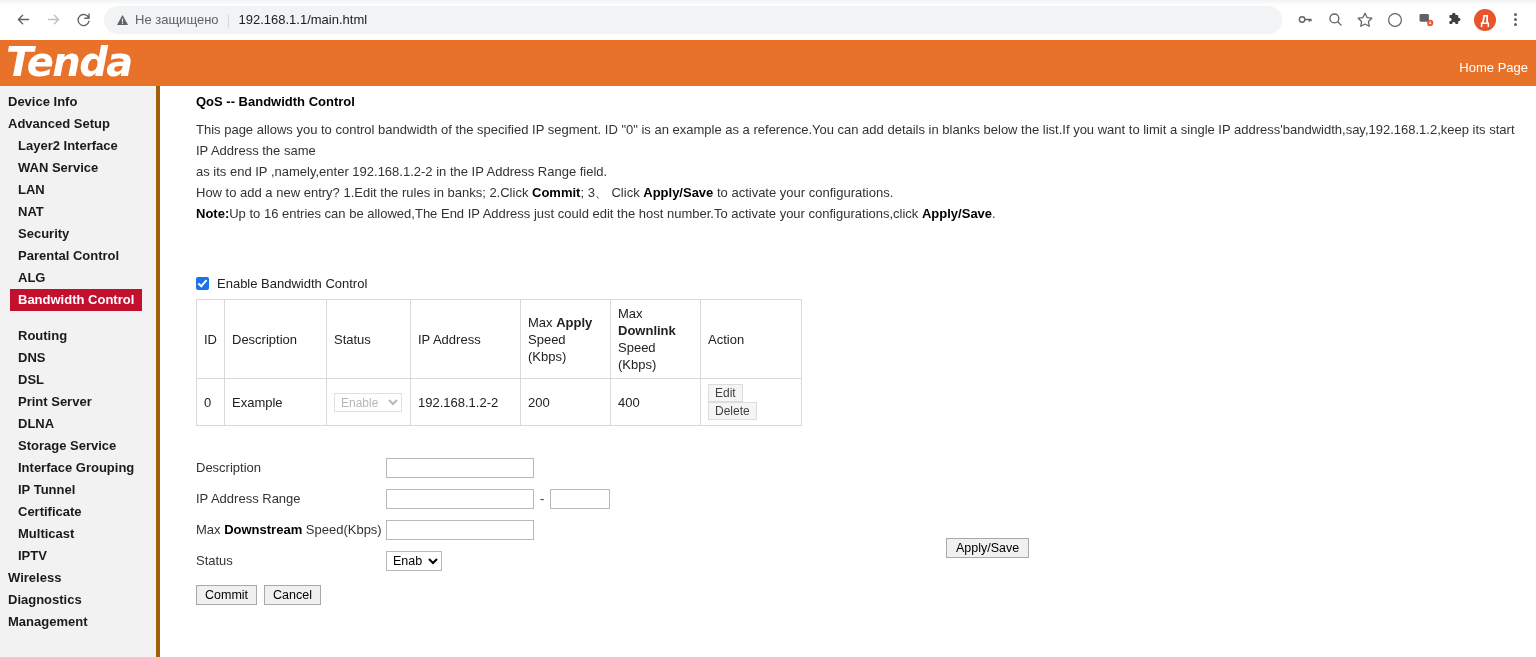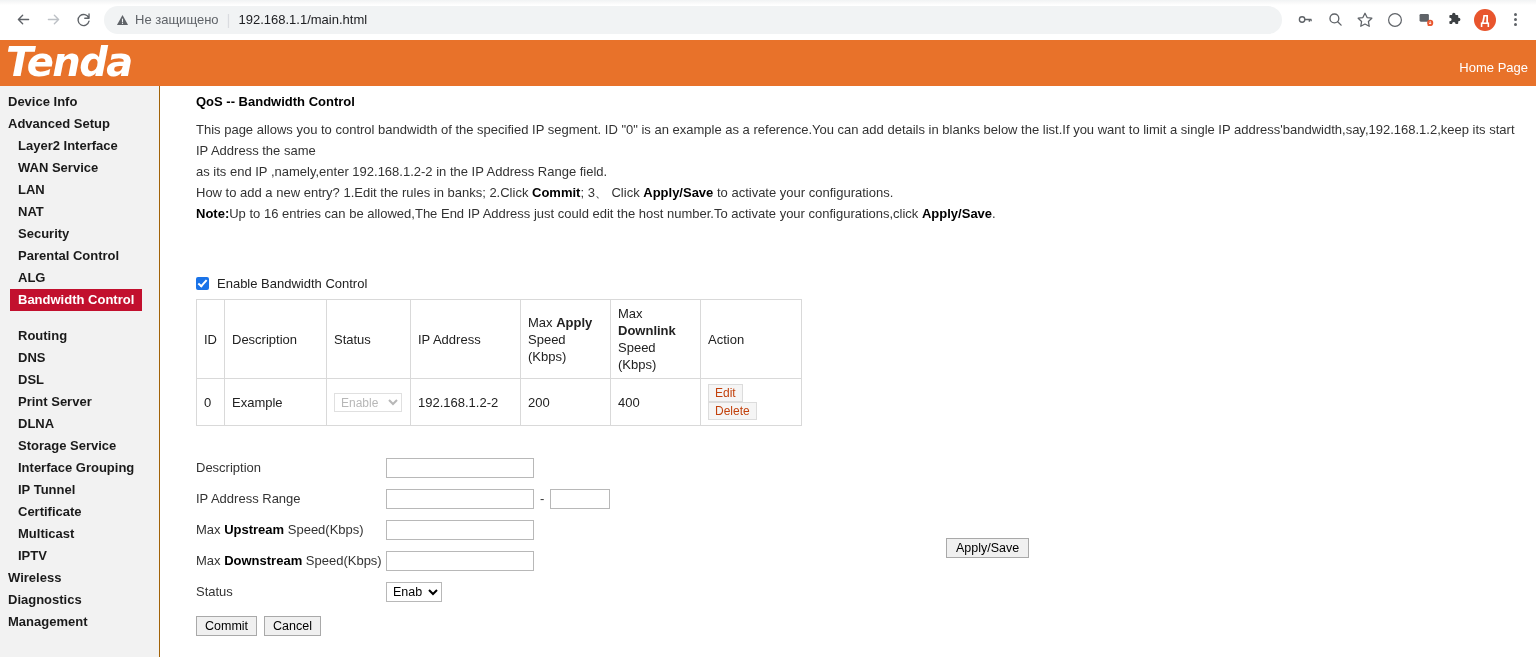--- a/index.html
+++ b/index.html
@@ -159,21 +159,21 @@
   
   .page-body {
     display: flex;
     height: 571px;
     align-items: stretch;
   }
   .sidebar {
     width: 160px;
     flex: none;
     background: #f2f2f2;
-    border-right: 1px solid #a16207;
+    border-right: 4px solid #a16207;
     padding-top: 5px;
     box-sizing: border-box;
   }
   .menu-item {
     font-size: 13px;
     font-weight: bold;
     color: #1a1a1a;
     line-height: 22px;
     height: 22px;
     padding-left: 8px;
@@ -279,21 +279,21 @@
     background: #fff;
     border: 1px solid #d4d4d4;
     padding: 1px 2px;
     width: 68px;
     height: 19px;
     box-sizing: border-box;
   }
   button.sm-btn {
     font-family: "Liberation Sans", sans-serif;
     font-size: 12px;
-    color: #c2410c;
+    color: #404040;
     background: #f5f5f5;
     border: 1px solid #dcdcdc;
     padding: 1px 6px;
     margin-right: 4px;
     cursor: default;
   }
 
   
   .form-area {
     margin-top: 26px;
@@ -539,24 +539,20 @@
         <input class="txt w-long" type="text" value="" style="">
       </div>
 
       <div class="form-row">
         <div class="form-label">IP Address Range</div>
         <input class="txt w-long" type="text" value="" style="">
         <span class="dash">-</span>
         <input class="txt w-short" type="text" value="" style="">
       </div>
 
-      <div class="form-row">
-        <div class="form-label"><span>Max </span><b>Upstream</b><span> Speed(Kbps)</span></div>
-        <input class="txt w-long" type="text" value="" style="">
-      </div>
 
       <div class="form-row">
         <div class="form-label"><span>Max </span><b>Downstream</b><span> Speed(Kbps)</span></div>
         <input class="txt w-long" type="text" value="" style="">
       </div>
 
       <div class="form-row">
         <div class="form-label">Status</div>
         <select class="status-select">
           <option>Enable</option>

